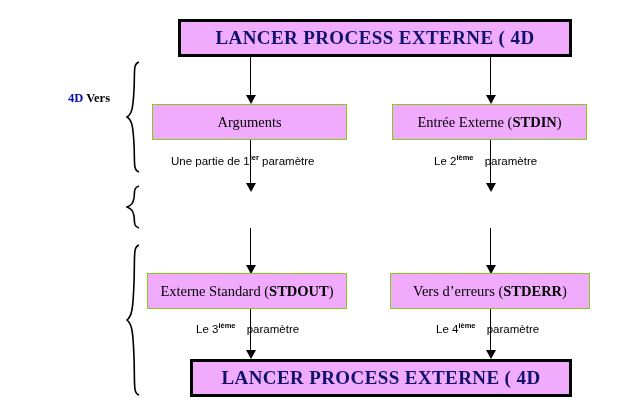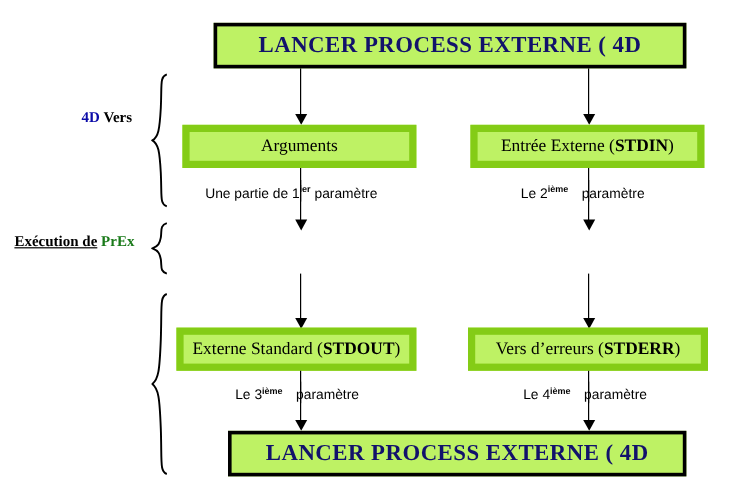--- a/index.html
+++ b/index.html
@@ -8,27 +8,27 @@
     background:#ffffff;
     font-family:"Liberation Serif",serif;
     overflow:hidden;
   }
   #stage{position:relative;width:620px;height:406px;}
 
   
   .box{
     position:absolute;
     box-sizing:border-box;
-    background:#bef264;
+    background:#f0abfc;
     display:flex;align-items:center;justify-content:center;
     text-align:center;
     white-space:nowrap;
   }
   .box.thick{border:3px solid #000000;}
-  .box.thin{border:6px solid #84cc16;}
+  .box.thin{border:1px solid #84cc16;}
 
   .title-text{
     font-family:"Liberation Serif",serif;
     font-weight:bold;
     font-size:19px;
     color:#12126b;
     letter-spacing:.4px;
   }
   .green-text{
     font-family:"Liberation Serif",serif;
@@ -187,19 +187,15 @@
 
   <svg class="brace" style="left:126px;top:243px;" width="16" height="154" viewBox="0 0 16 154">
     <path d="M13 2 C7 4, 9 12, 8 40 C7 66, 6 73, 1 77 C6 81, 7 88, 8 114 C9 142, 7 150, 13 152" fill="none" stroke="#000000" stroke-width="1.6"></path>
   </svg>
 
   <div class="side-label" style="left:68px;top:91px;">
     <span class="c-blue">4D</span>
     <span class="c-black">Vers</span>
   </div>
 
-  <div class="side-label" style="left:12px;top:194px;">
-    <span class="c-black u">Exécution de</span>
-    <span class="c-green">PrEx</span>
-  </div>
 
 
 </div>
 
 </body></html>

